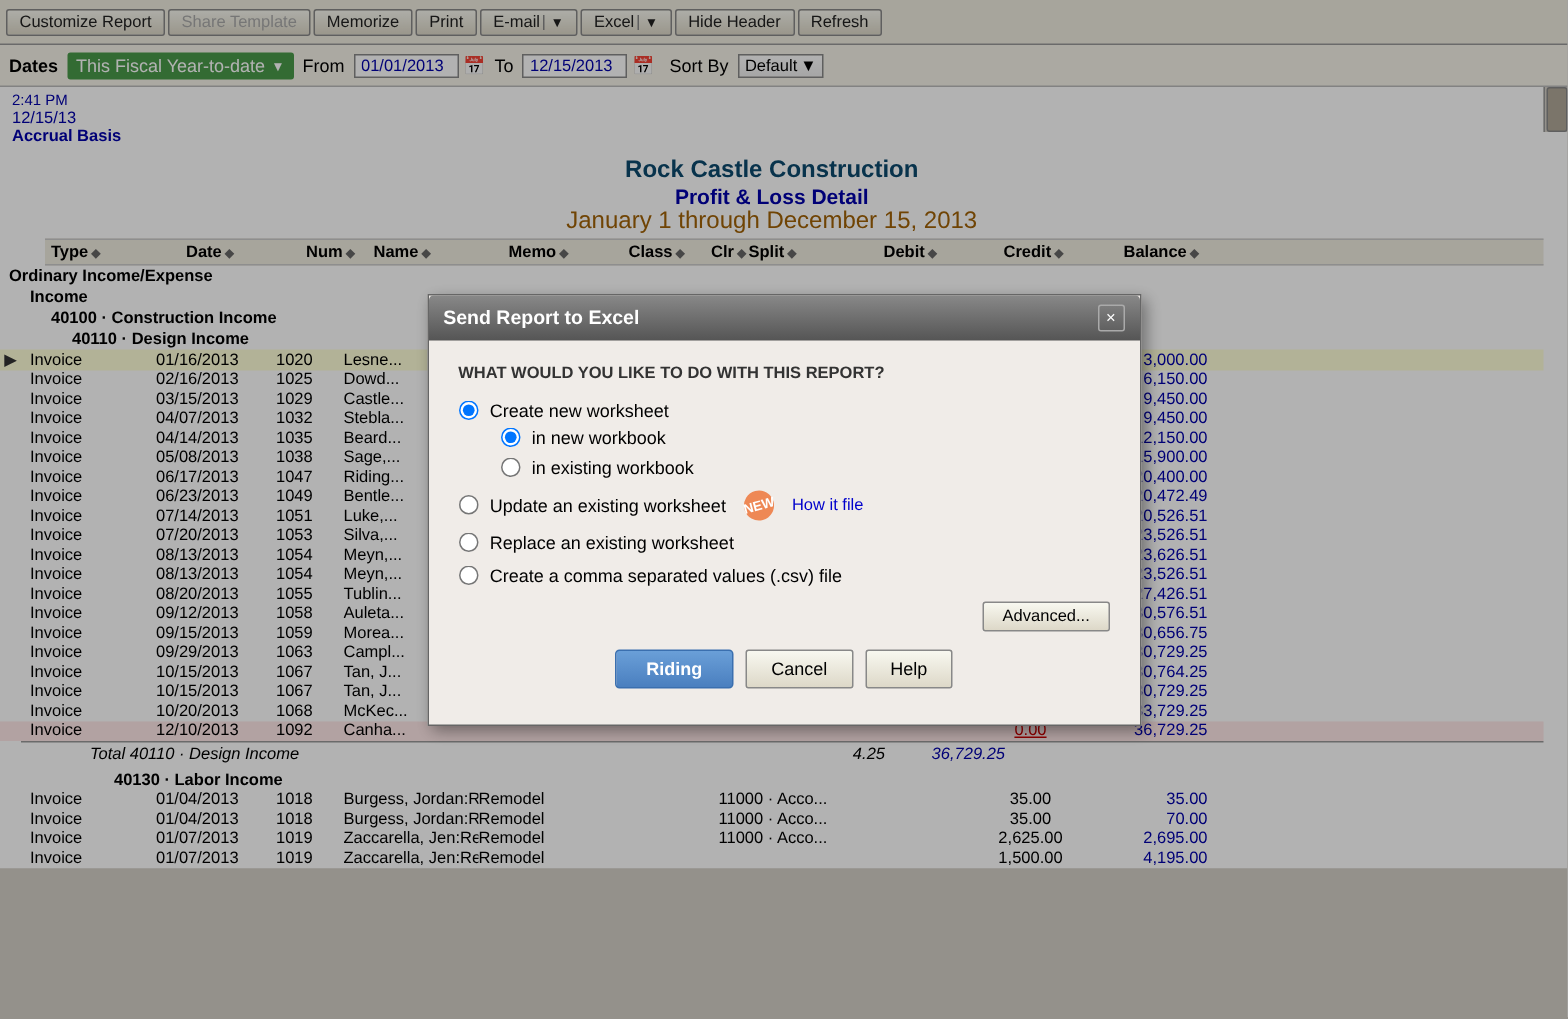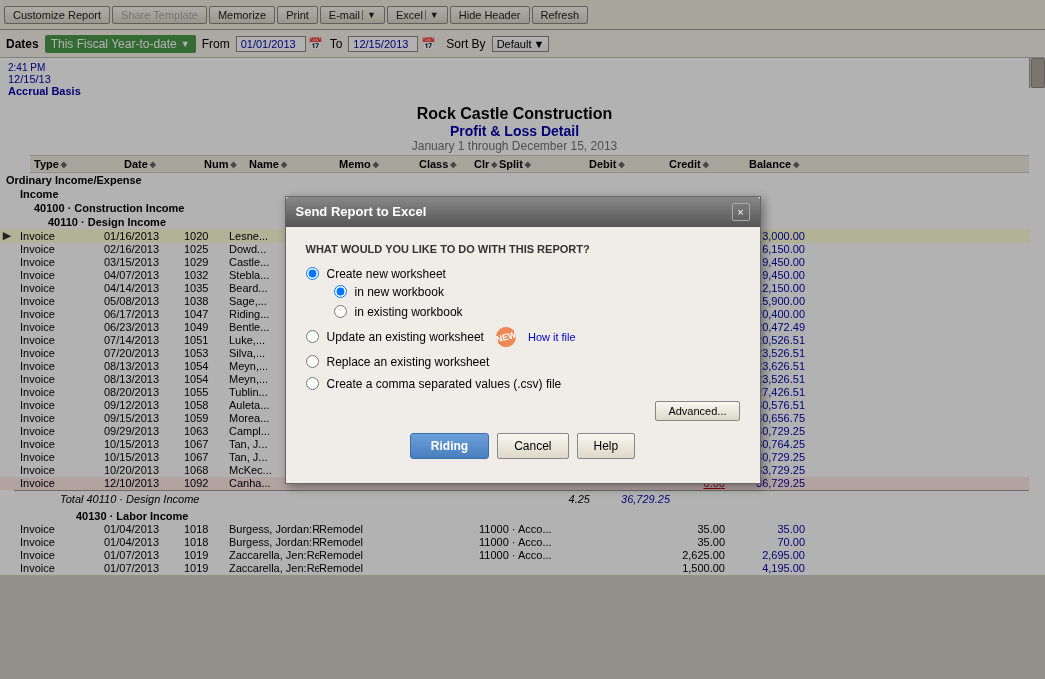--- a/index.html
+++ b/index.html
@@ -42,23 +42,23 @@
     }
 
     
     .report-area { background: #fff; position: relative; }
     .report-meta { padding: 4px 8px; }
     .report-time { color: #00a; font-size: 10px; }
     .report-date { color: #00a; font-size: 11px; }
     .report-basis { color: #00a; font-size: 11px; font-weight: bold; }
 
     .report-title-block { text-align: center; padding: 4px 0 2px 0; }
-    .report-company { color: #000000; font-size: 16px; font-weight: bold; }
+    .report-company { color: #0c4a6e; font-size: 16px; font-weight: bold; }
     .report-name { color: #00a; font-size: 14px; font-weight: bold; }
-    .report-period { color: #737373; font-size: 12px; }
+    .report-period { color: #a16207; font-size: 16px; }
 
     
     .col-headers {
       display: flex; align-items: center; background: #f0ece0; border-top: 1px solid #ccc;
       border-bottom: 1px solid #ccc; padding: 2px 0; margin-left: 30px;
       font-size: 11px; font-weight: bold;
     }
     .col-h { display: flex; align-items: center; padding: 0 4px; cursor: pointer; }
     .col-h .sort-arr { font-size: 8px; color: #666; margin-left: 2px; }
 
@@ -71,21 +71,21 @@
     .data-row .arrow-col { width: 14px; text-align: center; color: #333; }
     .data-row .col-type { width: 90px; padding-left: 6px; }
     .data-row .col-date { width: 80px; }
     .data-row .col-num { width: 45px; }
     .data-row .col-name { width: 90px; overflow: hidden; white-space: nowrap; }
     .data-row .col-memo { width: 80px; overflow: hidden; white-space: nowrap; }
     .data-row .col-class { width: 55px; }
     .data-row .col-clr { width: 25px; }
     .data-row .col-split { width: 90px; overflow: hidden; white-space: nowrap; }
     .data-row .col-debit { width: 80px; text-align: right; padding-right: 4px; }
-    .data-row .col-credit { width: 80px; text-align: right; padding-right: 4px; }
+    .data-row .col-credit { width: 80px; text-align: center; padding-right: 4px; }
     .data-row .col-balance { width: 80px; text-align: right; padding-right: 4px; color: #00a; }
 
     
     .modal-overlay {
       position: fixed; top: 0; left: 0; width: 100%; height: 100%;
       background: rgba(0,0,0,0.3); display: flex; align-items: center; justify-content: center;
       z-index: 100;
     }
     .modal {
       background: #f0ece8; border: 1px solid #666; border-radius: 0;

